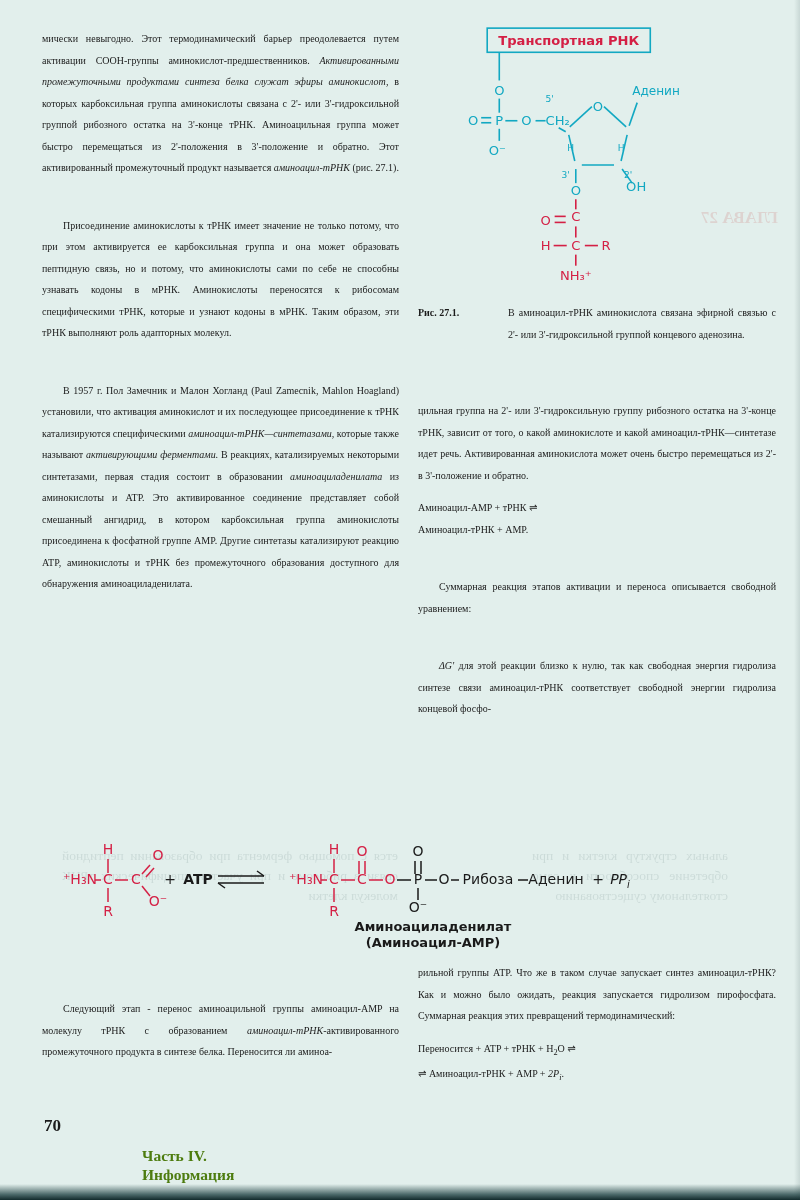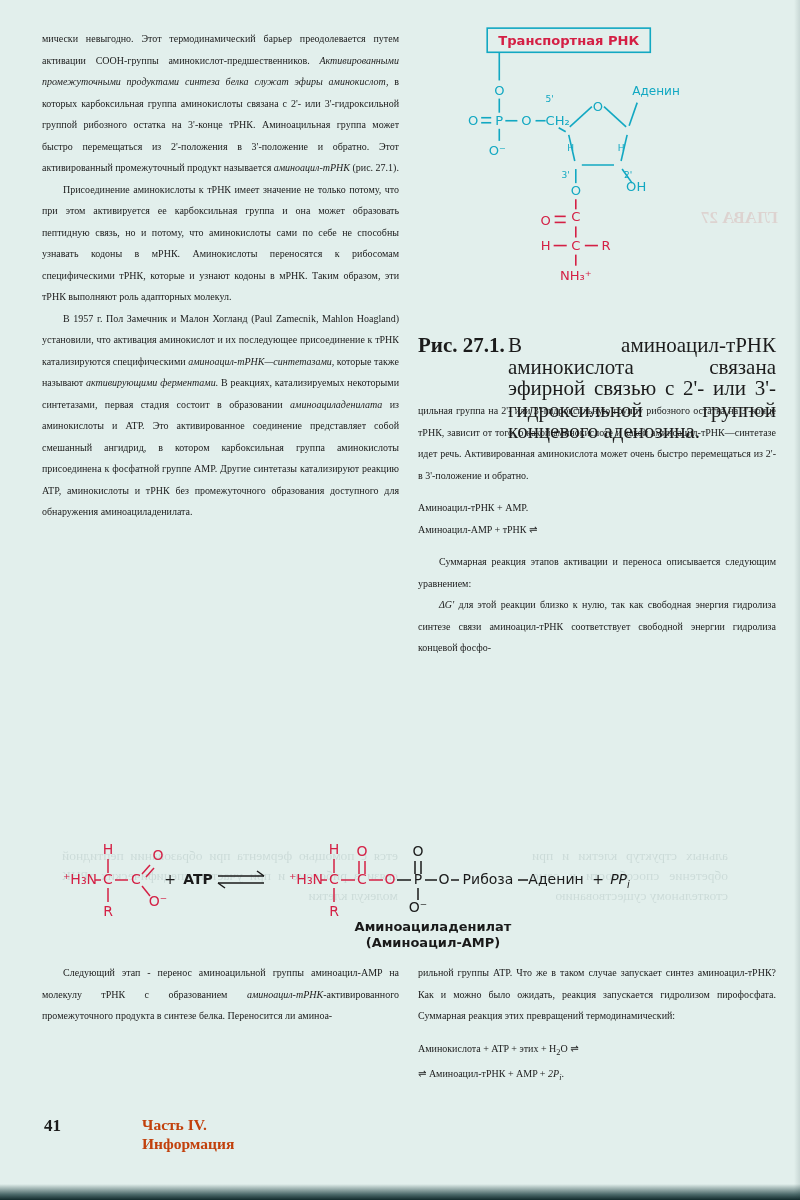--- a/index.html
+++ b/index.html
@@ -4,33 +4,33 @@
 <style>
   html,body{margin:0;padding:0;}
   body{
     width:800px;height:1200px;position:relative;overflow:hidden;
     background:#e2efec;
     font-family:"Liberation Serif",serif;
     color:#1b1b1b;
   }
   .col{position:absolute;font-size:10px;line-height:21.5px;text-align:justify;z-index:2;}
   .col p{margin:0;}
-  .col p.ind{text-indent:21px;}
+  .col p.ind{text-indent:21px;margin-top:36px;}
   em{font-style:italic;}
   .eq{margin:11px 0;text-align:left;}
   .arr{font-family:"DejaVu Sans",sans-serif;}
   .caption{position:absolute;left:418px;top:302px;width:358px;display:flex;
-    font-size:21px;line-height:21.5px;z-index:2;margin-top:33px;}
+    font-size:10px;line-height:21.5px;z-index:2;}
   .cap-label{font-weight:bold;flex:0 0 90px;}
   .cap-text{flex:1;text-align:justify;}
   .fig-wrap{position:absolute;left:457px;top:24px;width:302px;height:272px;z-index:2;}
   .rx-wrap{position:absolute;left:58px;top:836px;width:664px;height:122px;z-index:2;}
   svg text{font-family:"DejaVu Sans",sans-serif;}
   .page-num{position:absolute;left:44px;top:1116px;font-size:17px;font-weight:bold;z-index:2;}
-  .footer-red{position:absolute;left:142px;top:1115px;color:#c2410c;font-weight:bold;
+  .footer-red{position:absolute;left:142px;top:1146px;color:#4d7c0f;font-weight:bold;
     font-size:15.5px;line-height:19px;z-index:2;}
   .bleed{position:absolute;z-index:1;color:#3c5a5a;opacity:.13;transform:scaleX(-1);
     filter:blur(.7px);font-size:13.5px;line-height:20px;text-align:justify;pointer-events:none;}
   .bleed-chapter{position:absolute;z-index:1;left:648px;top:208px;width:130px;color:#c23a3a;
     opacity:.15;transform:scaleX(-1);filter:blur(.6px);font-weight:bold;font-size:17px;pointer-events:none;}
   .page-bottom{position:absolute;left:0;right:0;bottom:0;height:16px;z-index:3;
     background:linear-gradient(to bottom,rgba(18,54,56,0) 0%,rgba(18,54,56,.72) 65%,rgba(9,34,36,.96) 100%);}
   .edge-right{position:absolute;top:0;right:0;bottom:0;width:6px;z-index:3;
     background:linear-gradient(to right,rgba(20,50,50,0),rgba(20,50,50,.12));}
 </style>
@@ -113,24 +113,24 @@
 </div>
 
 <div class="caption">
   <span class="cap-label">Рис. 27.1.</span>
   <span class="cap-text">В аминоацил-тРНК аминокислота связана эфирной связью с 2'- или 3'-гидроксильной группой концевого аденозина.</span>
 </div>
 
 <div class="col" style="left:418px;top:400px;width:358px;">
   <p>цильная группа на 2'- или 3'-гидроксильную группу рибозного остатка на 3'-конце тРНК, зависит от того, о какой аминокислоте и какой аминоацил-тРНК—синтетазе идет речь. Активированная аминокислота может очень быстро перемещаться из 2'- в 3'-положение и обратно.</p>
   <div class="eq">
+    <div><span>Аминоацил-AMP + тРНК </span><span class="arr">⇌</span></div>
     <div>Аминоацил-тРНК + AMP.</div>
-    <div><span>Аминоацил-AMP + тРНК </span><span class="arr">⇌</span></div>
   </div>
-  <p class="ind">Суммарная реакция этапов активации и переноса описывается следующим уравнением:</p>
+  <p class="ind">Суммарная реакция этапов активации и переноса описывается свободной уравнением:</p>
   <p class="ind"><em>ΔG'</em><span> для этой реакции близко к нулю, так как свободная энергия гидролиза синтезе связи аминоацил-тРНК соответствует свободной энергии гидролиза концевой фосфо-</span></p>
 </div>
 
 <div class="rx-wrap">
 <svg viewBox="0 0 664 122" width="664" height="122">
 
   <g stroke="#d42045" stroke-width="1.5" fill="none">
     <line x1="50" y1="23" x2="50" y2="37"></line>
     <line x1="37" y1="44" x2="43" y2="44"></line>
     <line x1="57" y1="44" x2="70" y2="44"></line>
@@ -196,25 +196,25 @@
 </svg>
 </div>
 
 <div class="col" style="left:42px;top:962px;width:357px;">
   <p class="ind"><span>Следующий этап - перенос аминоацильной группы аминоацил-AMP на молекулу тРНК с образованием </span><em>аминоацил-тРНК</em><span>-активированного промежуточного продукта в синтезе белка. Переносится ли аминоа-</span></p>
 </div>
 
 <div class="col" style="left:418px;top:962px;width:358px;">
   <p>рильной группы ATP. Что же в таком случае запускает синтез аминоацил-тРНК? Как и можно было ожидать, реакция запускается гидролизом пирофосфата. Суммарная реакция этих превращений термодинамический:</p>
   <div class="eq">
-    <div><span>Аминокислота + ATP + этих + H</span><sub>2</sub><span>O </span><span class="arr">⇌</span></div>
+    <div><span>Переносится + ATP + тРНК + H</span><sub>2</sub><span>O </span><span class="arr">⇌</span></div>
     <div><span class="arr">⇌</span><span> Аминоацил-тРНК + AMP + </span><em>2P</em><sub><em>i</em></sub><span>.</span></div>
   </div>
 </div>
 
-<div class="page-num">41</div>
+<div class="page-num">70</div>
 <div class="footer-red">
   <div>Часть IV.</div>
   <div>Информация</div>
 </div>
 
 <div class="page-bottom"></div>
 <div class="edge-right"></div>
 
 </body></html>

